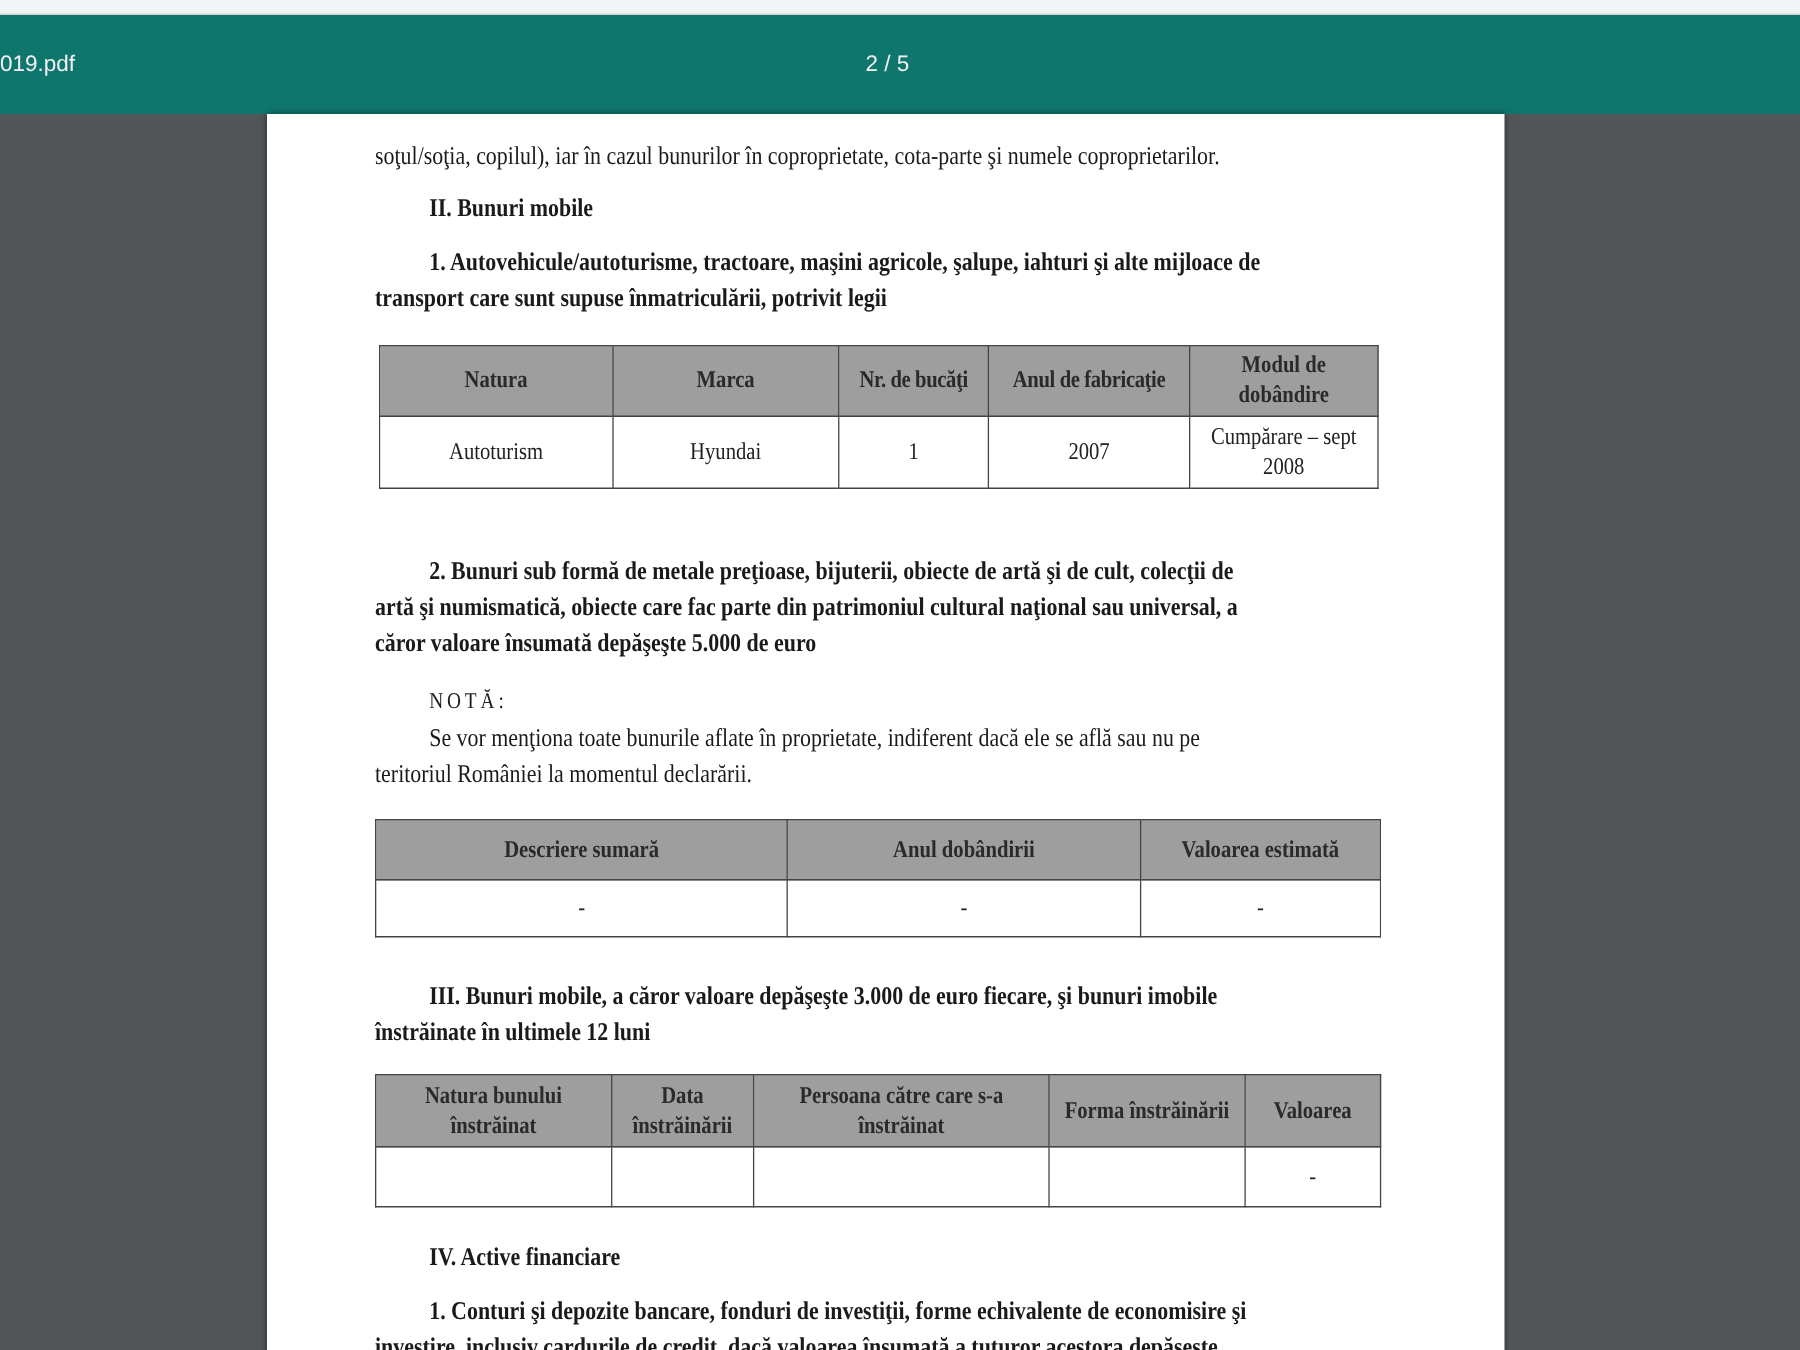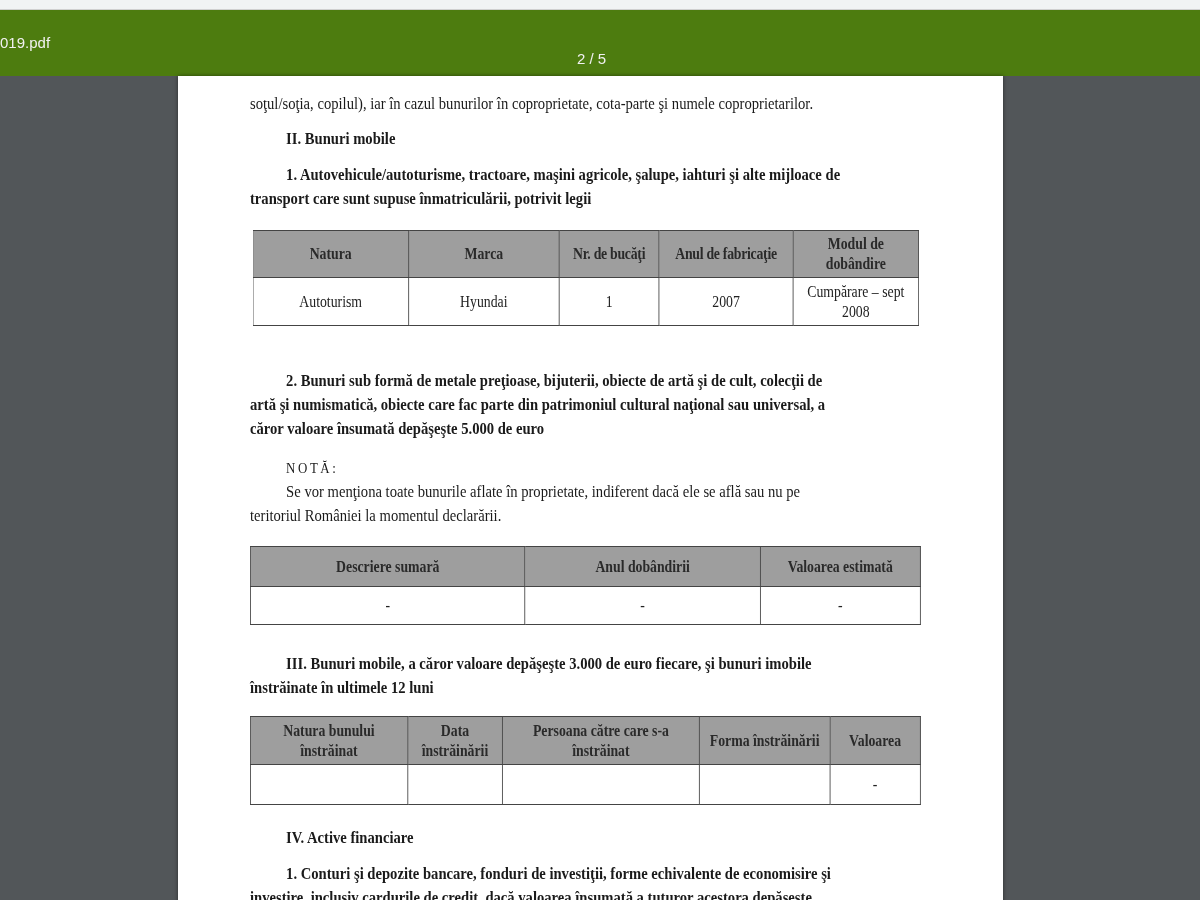--- a/index.html
+++ b/index.html
@@ -8,30 +8,30 @@
     background: #525659;
     font-family: "Liberation Serif", serif;
     position: relative;
   }
   .topstrip {
     position: absolute; left: 0; top: 0; width: 1200px; height: 9px;
     background: #f1f3f4; border-bottom: 1px solid #d0d0d0;
   }
   .toolbar {
     position: absolute; left: 0; top: 10px; width: 1200px; height: 66px;
-    background: #4d7c0f;
+    background: #0f766e;
     color: #f1f1f1;
     font-family: "Liberation Sans", sans-serif;
   }
   .toolbar .title {
     position: absolute; left: 0; top: 24px; font-size: 15px; color: #f1f1f1;
     white-space: nowrap;
   }
   .toolbar .pager {
-    position: absolute; left: 577px; top: 24px; font-size: 15px; color: #f1f1f1; margin-top: 16px;
+    position: absolute; left: 577px; top: 24px; font-size: 15px; color: #f1f1f1;
   }
   .page {
     position: absolute; left: 178px; top: 76px; width: 825px; height: 840px;
     background: #ffffff;
     box-shadow: 0 0 4px rgba(0,0,0,0.5);
     color: #1a1a1a;
   }
   .page .content {
     position: absolute; left: 72px; top: 0; width: 642px;
     font-size: 17px; line-height: 24px;

